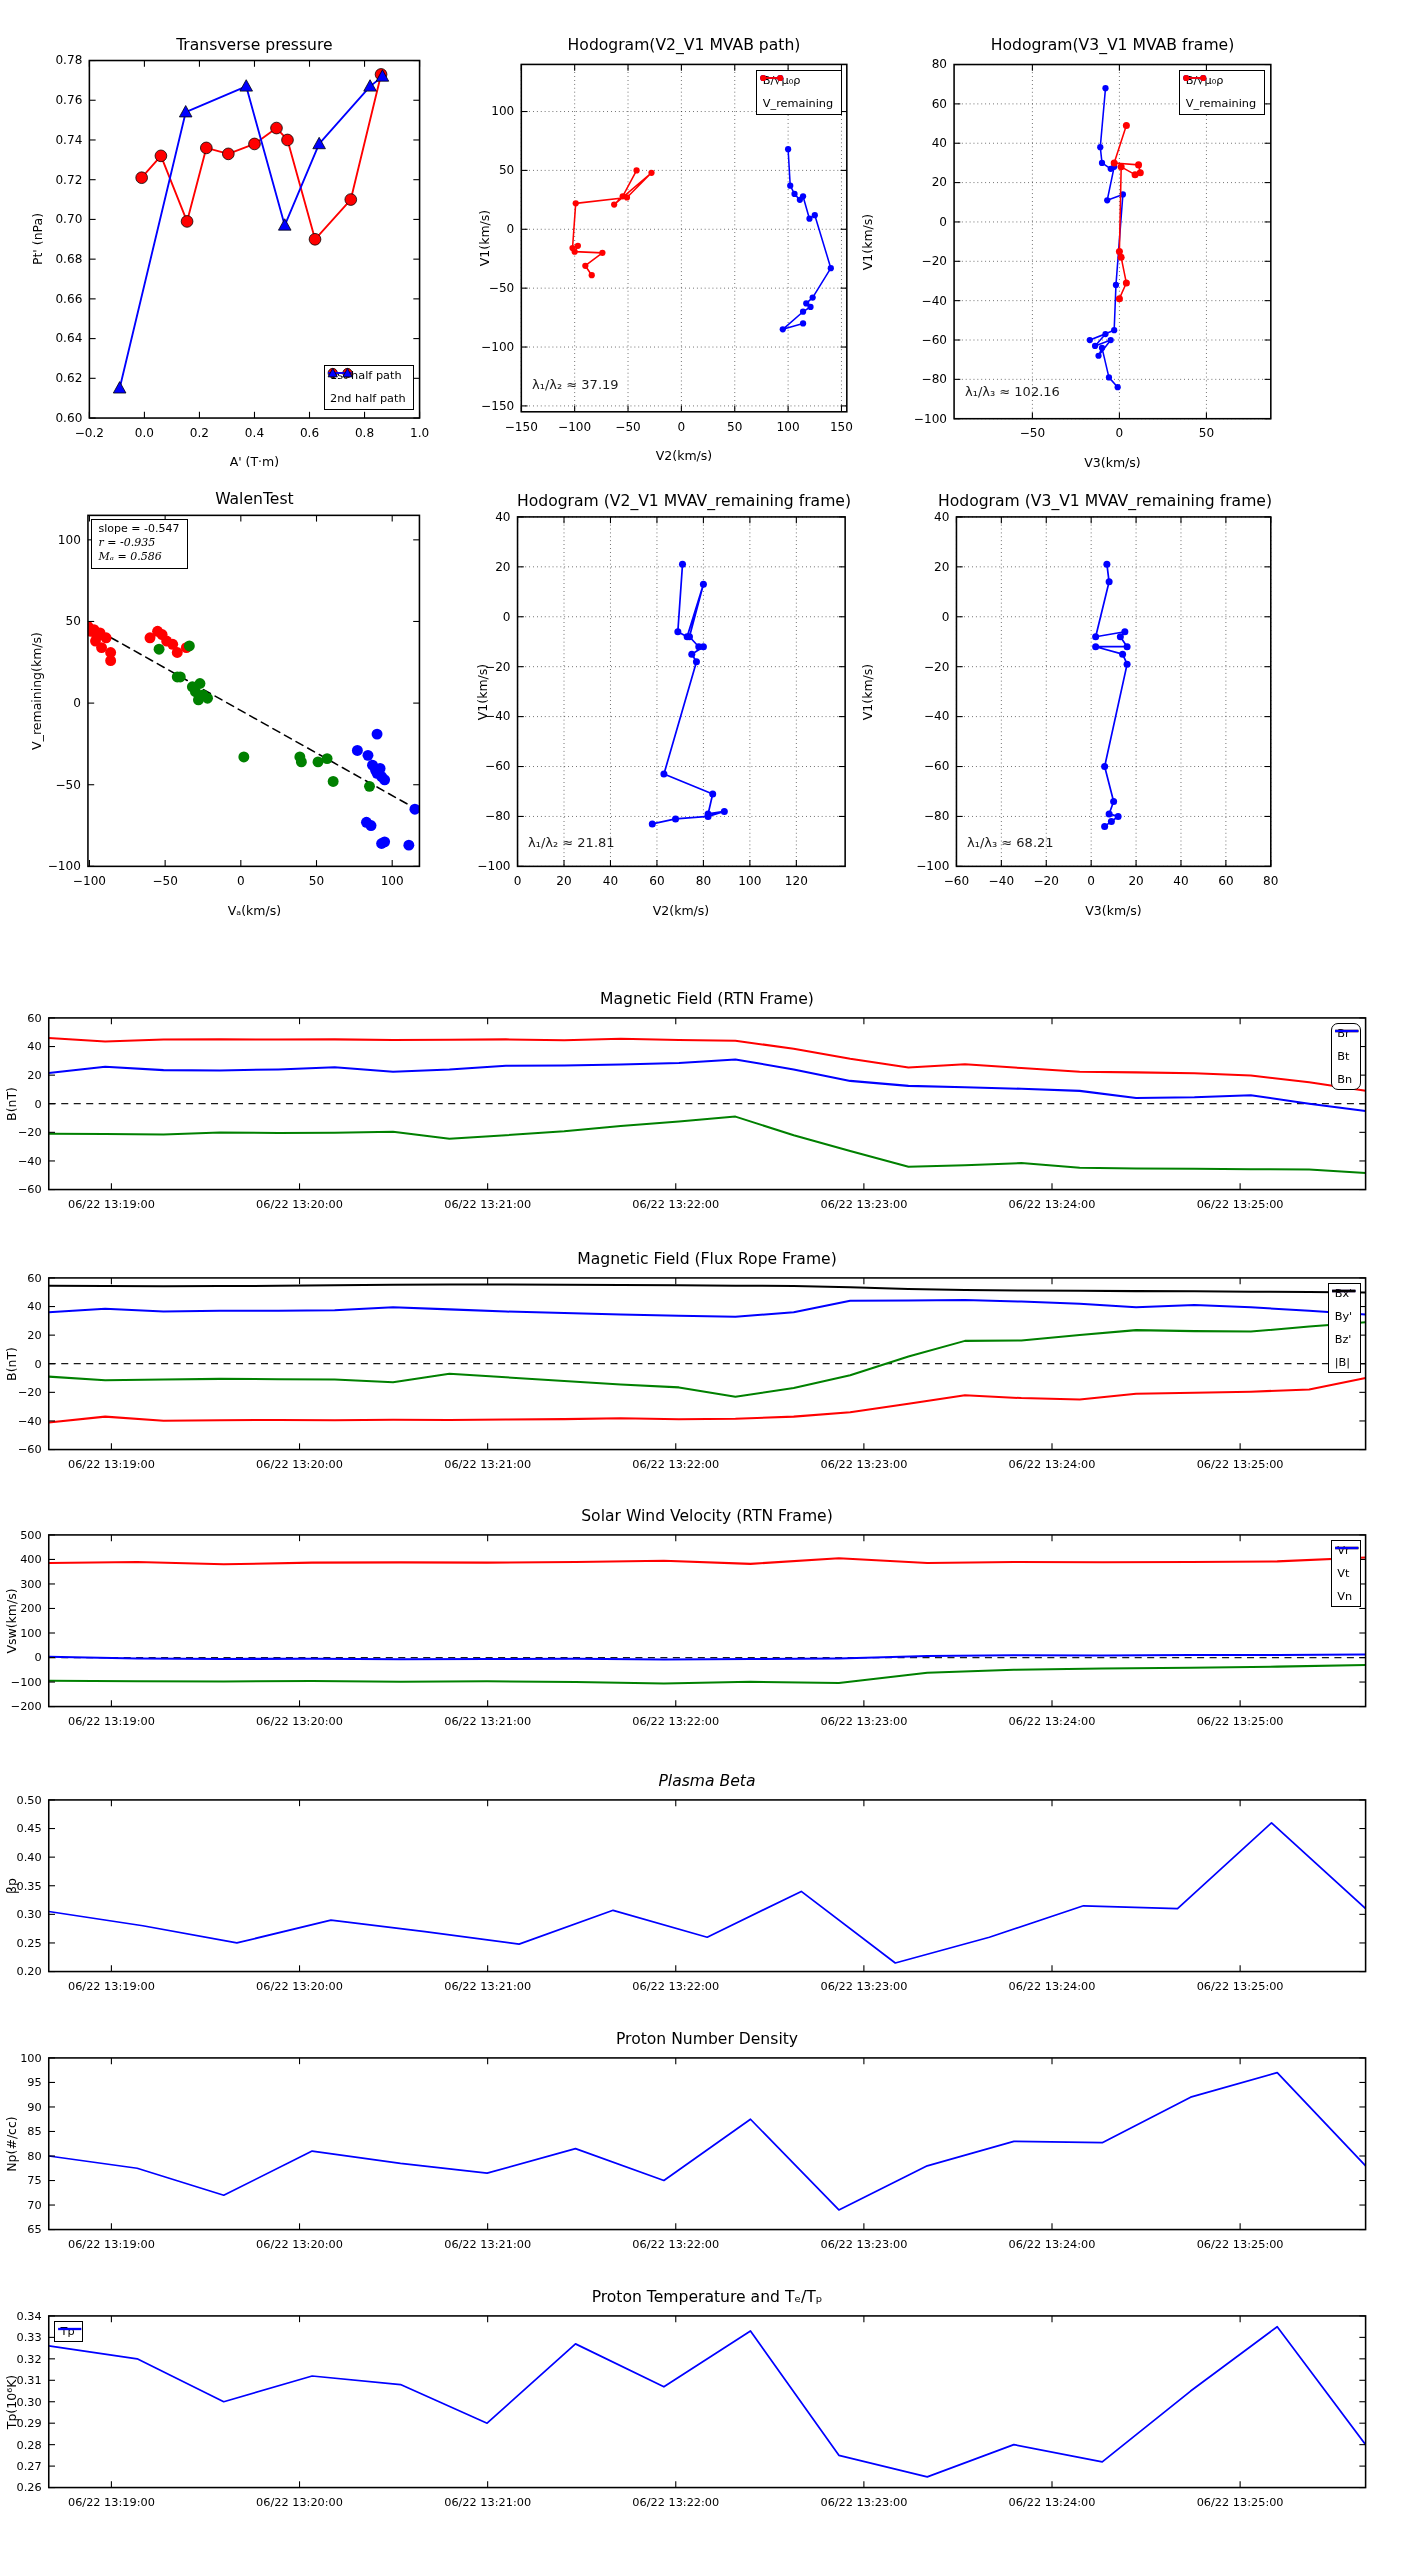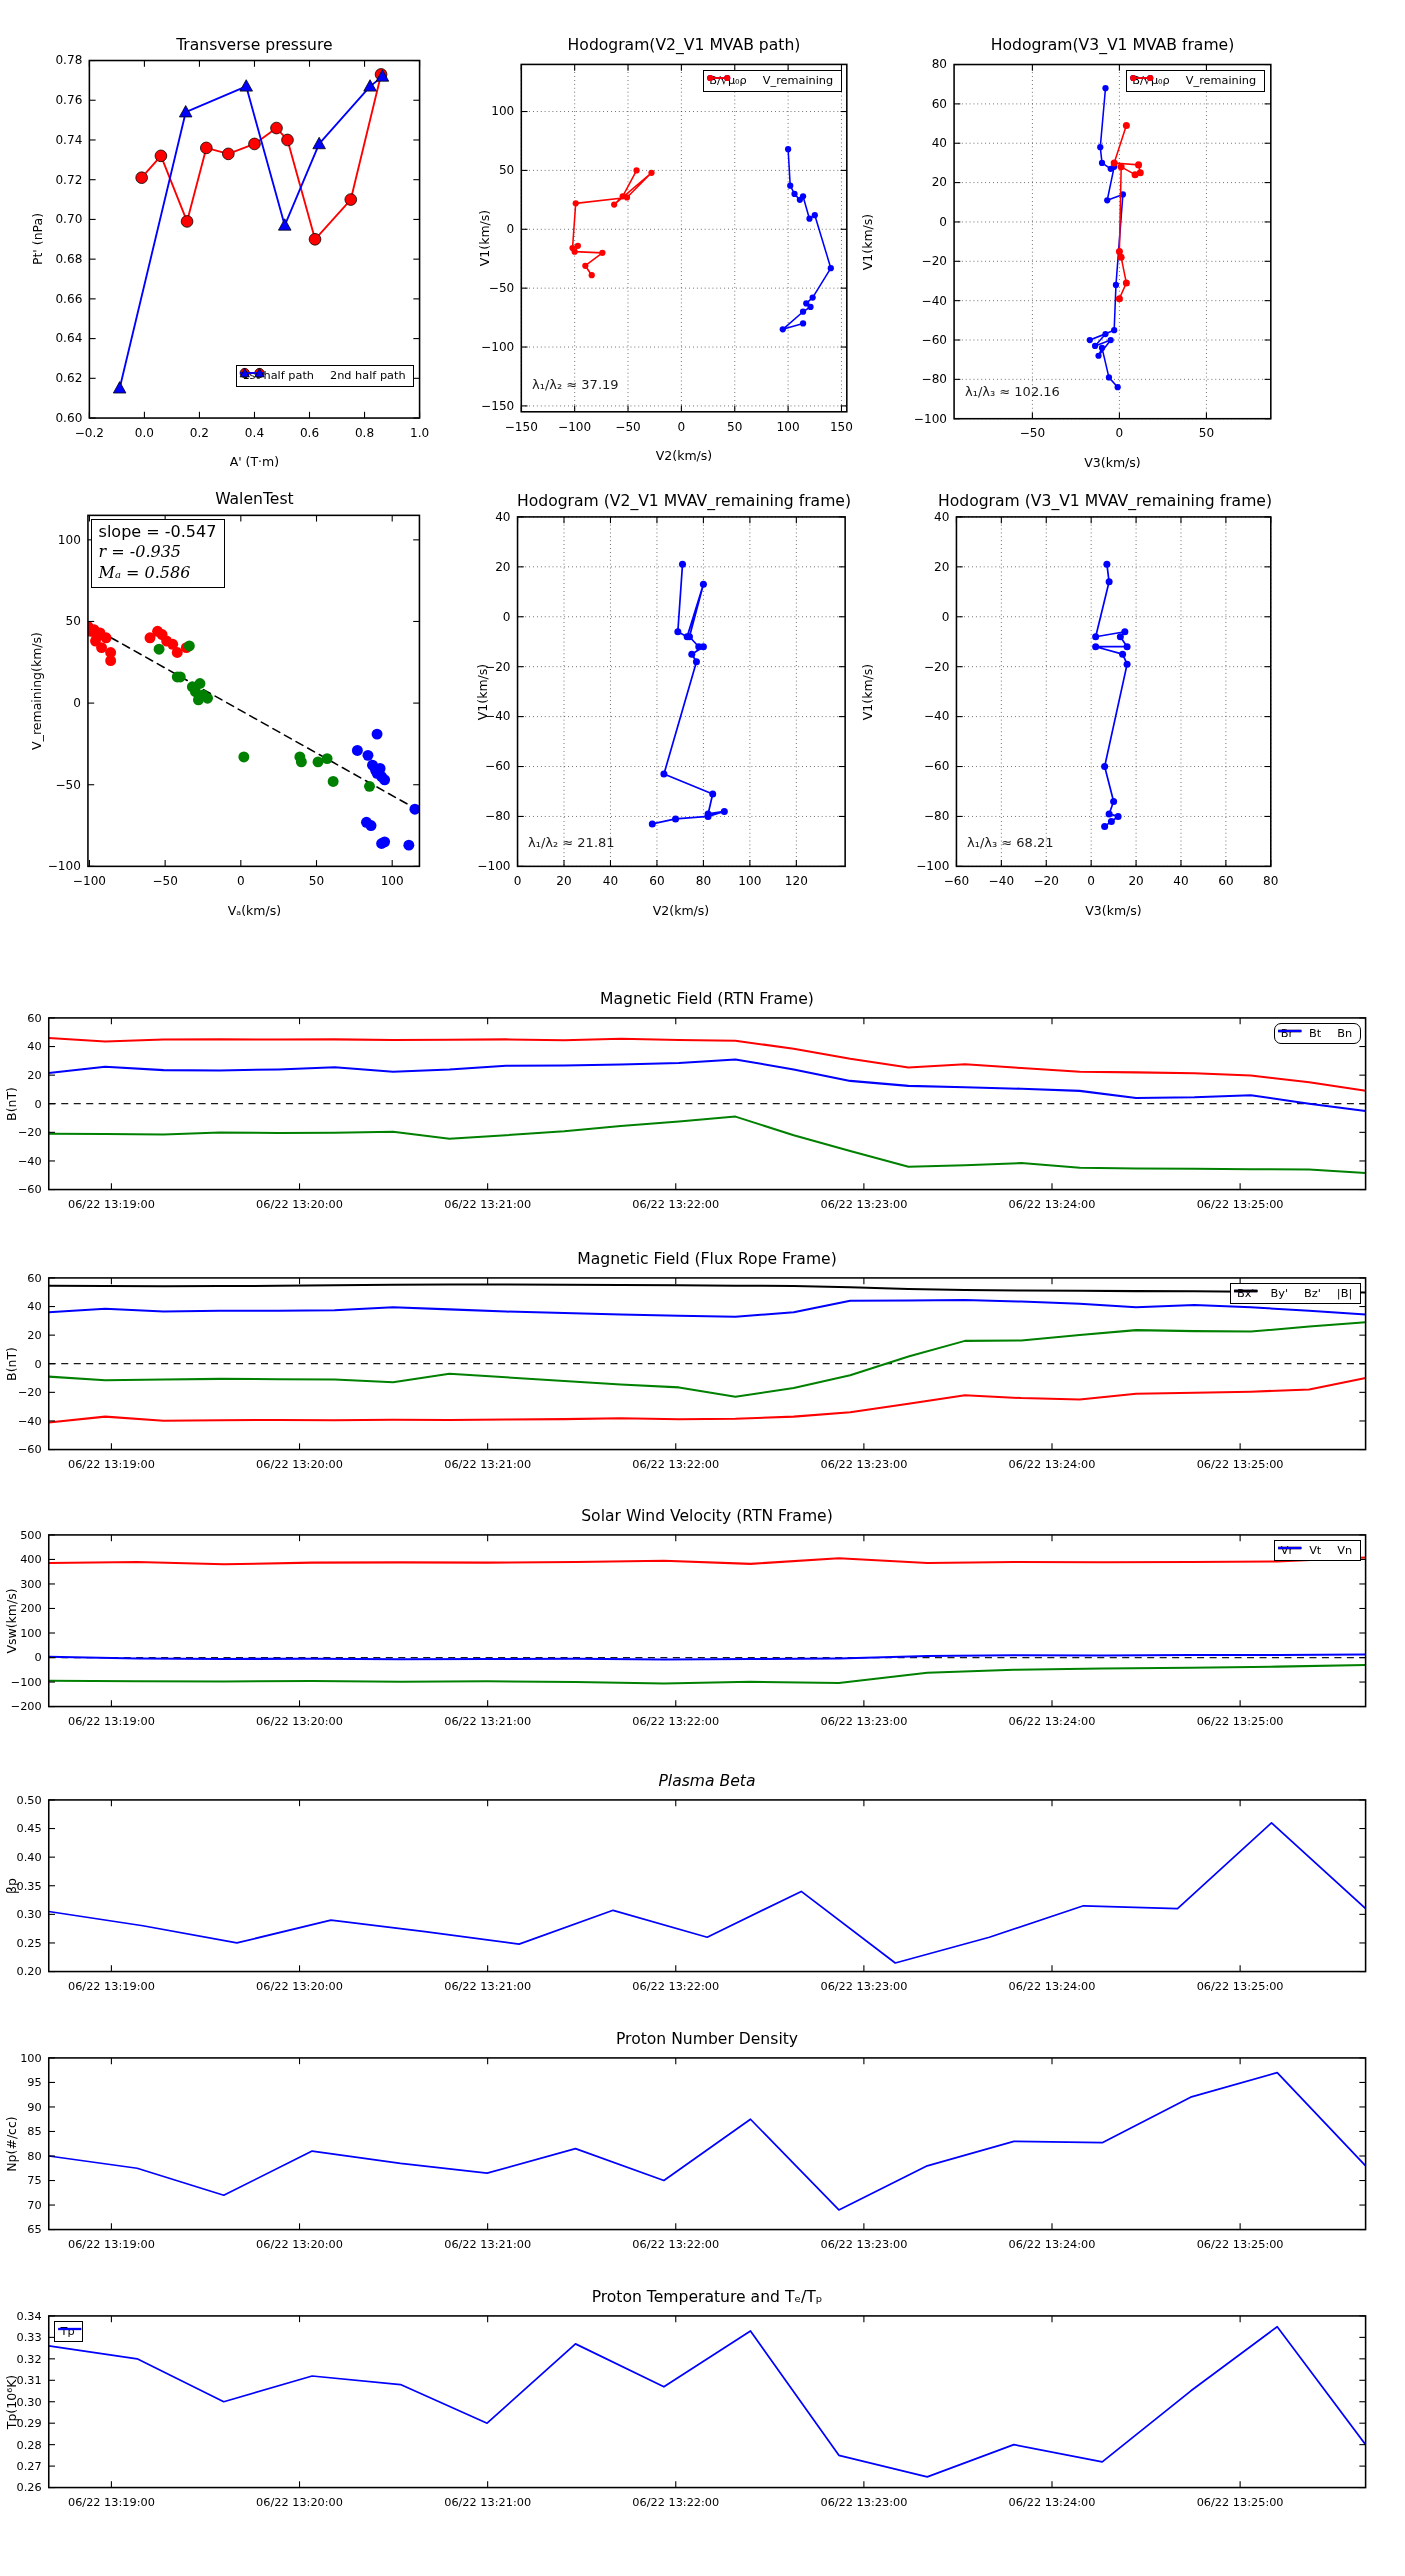--- a/index.html
+++ b/index.html
@@ -6,26 +6,26 @@
   body{width:1405px;height:2576px;background:#ffffff;position:relative;
        font-family:"DejaVu Sans",sans-serif;color:#000;}
   #figure{position:absolute;left:0;top:0;width:1405px;height:2576px;}
   .plot{position:absolute;}
   .plot svg{position:absolute;left:0;top:0;}
   .ptitle{position:absolute;text-align:center;font-size:15.6px;white-space:nowrap;}
   .xlab{position:absolute;text-align:center;font-size:12.5px;}
   .ylab{position:absolute;font-size:12.5px;white-space:nowrap;
         transform:translate(-50%,-50%) rotate(-90deg);}
   .legend{position:absolute;border:1.3px solid #000;background:#fff;
-          padding:3.1px 7.8px 3.1px 5.5px;display:flex;flex-direction:row;gap:16px;z-index:5;}
+          padding:3.1px 7.8px 3.1px 5.5px;display:flex;flex-direction:column;gap:10px;z-index:5;}
   .lrow{display:flex;align-items:center;gap:5.5px;white-space:nowrap;}
   .lrow span{font-size:11.3px;}
   .ann{position:absolute;font-size:13px;color:#1c1c1c;white-space:nowrap;z-index:4;}
   .infobox{position:absolute;border:1.6px solid #000;background:#fff;
-           padding:1.6px 7.8px 3.1px 6.2px;font-size:16px;line-height:1.3;z-index:5;}
+           padding:1.6px 7.8px 3.1px 6.2px;font-size:11px;line-height:1.3;z-index:5;}
   .infobox .it{font-family:"DejaVu Serif",serif;font-style:italic;}
 </style>
 </head>
 <body>
 
 <div id="figure">
     <div class="plot" style="left: 23.4px; top: 9.4px; width: 445px; height: 459px;">
       <svg width="445" height="459" viewBox="0 0 570 588">
         <defs>
           <clipPath id="cp0">

